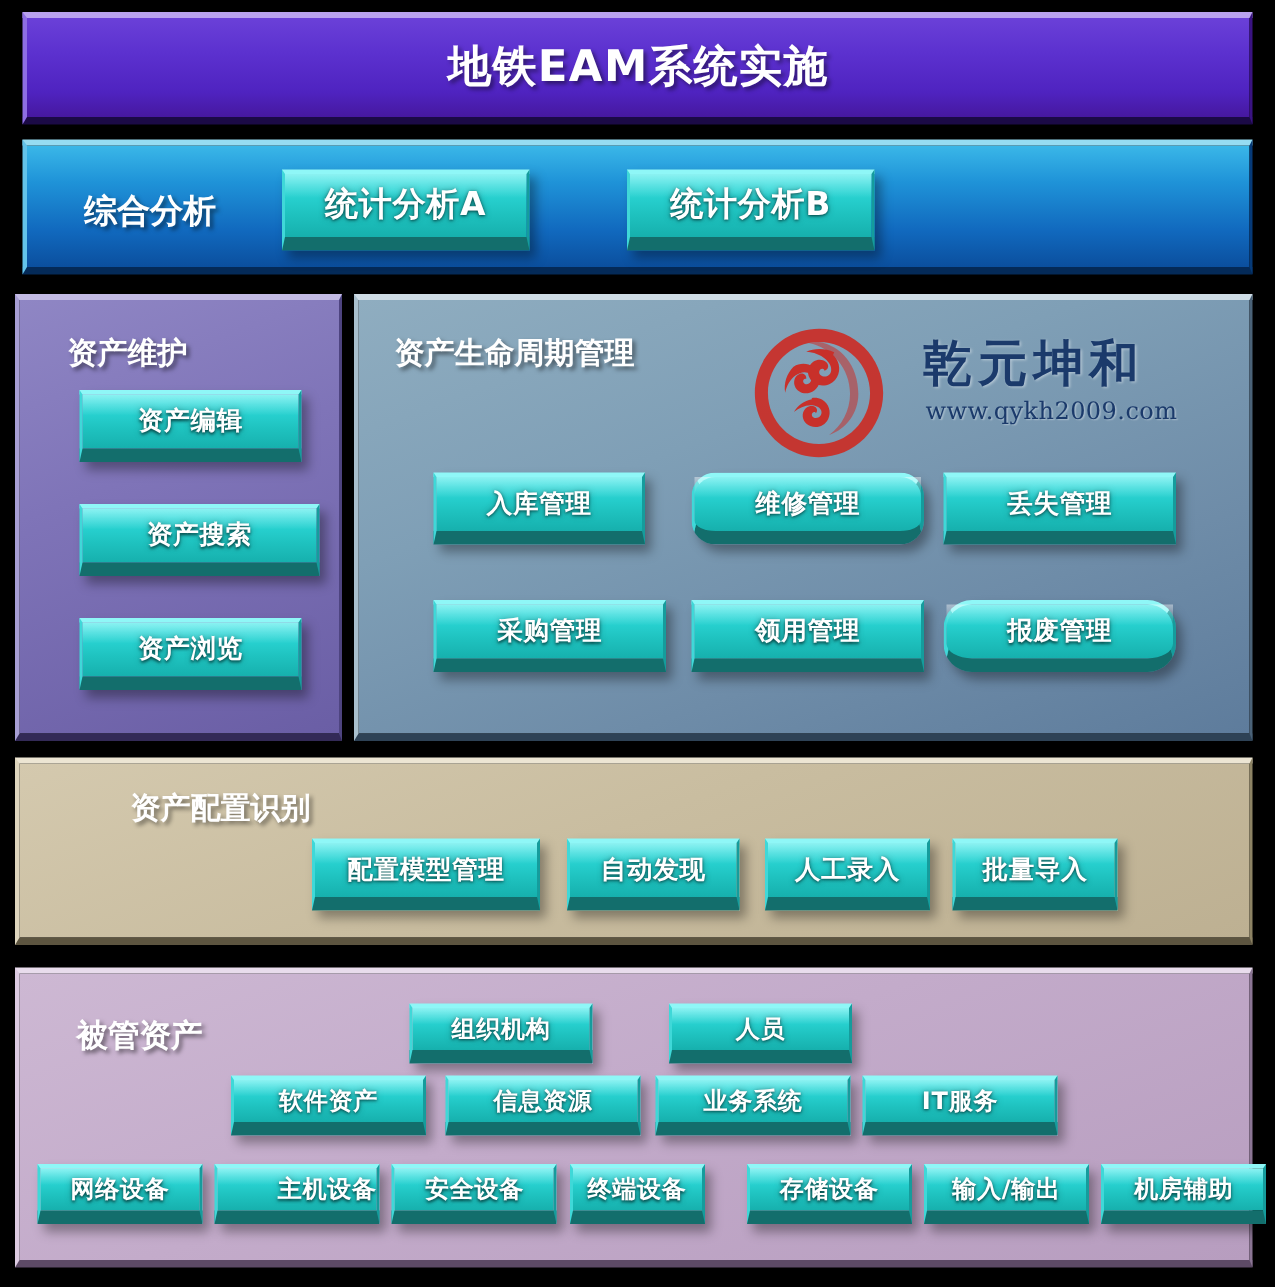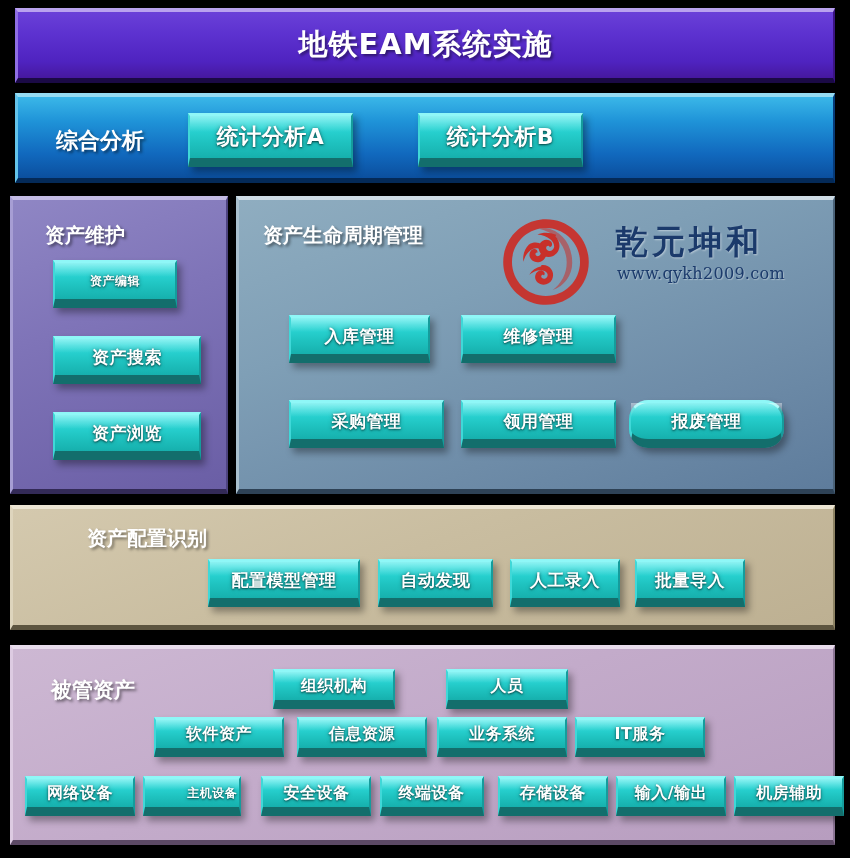--- a/index.html
+++ b/index.html
@@ -145,23 +145,23 @@
   <div class="sect-label" style="left:38px;top:29px;font-size:22px;">综合分析</div>
 
   <div class="btn" style="left:170px;top:16px;width:165px;height:54px;font-size:22px;">统计分析A</div>
 
   <div class="btn" style="left:400px;top:16px;width:165px;height:54px;font-size:22px;">统计分析B</div>
 </div>
 
 <div class="panel" id="maint">
   <div class="sect-label" style="left:32px;top:22px;font-size:20px;">资产维护</div>
 
-  <div class="btn" style="left:40px;top:60px;width:124px;height:48px;font-size:12px;">资产编辑</div>
-
-  <div class="btn" style="left:40px;top:136px;width:148px;height:48px;font-size:17px;">资产搜索</div>
+  <div class="btn" style="left:40px;top:60px;width:148px;height:48px;font-size:17px;">资产编辑</div>
+
+  <div class="btn" style="left:40px;top:136px;width:160px;height:48px;font-size:17px;">资产搜索</div>
 
   <div class="btn" style="left:40px;top:212px;width:148px;height:48px;font-size:17px;">资产浏览</div>
 </div>
 
 <div class="panel" id="lifecycle">
   <div class="sect-label" style="left:24px;top:22px;font-size:20px;">资产生命周期管理</div>
 
   <div id="logo-wrap" style="left:261px;top:14px;">
     <svg id="logo-mark" viewBox="0 0 100 100">
       <g fill="#c8302a">
@@ -172,22 +172,23 @@
         <path d="M44.8 54.6c-5.6 1.2-10.3 4.6-13 9.2 3.6-3 7.9-4.8 12-4.9 3.3-.1 6.3 1.1 7.5 3.2 1.2 2.1.3 4.7-1.9 5.7-1.8.8-3.7.2-4.4-1.2-.5-1.1 0-2.3 1-2.7.8-.3 1.5.1 1.8.7 1.7-1.8.6-4.5-2.1-5.1-3-.7-6.2 1.4-7.2 4.6-1.2 3.9 1 8.1 5.2 9.8 4.8 2 10.5-.1 12.9-4.9 2.6-5.2.6-11.5-4.5-14.3-2.3-1.2-4.9-1.6-7.3-1.1z"></path>
         <circle cx="50" cy="50" r="4.2" opacity=".0"></circle>
       </g>
     </svg>
     <div id="logo-text">乾元坤和</div>
     <div id="logo-url">www.qykh2009.com</div>
   </div>
 
   <div class="btn" style="left:50px;top:115px;width:141px;height:48px;font-size:17px;">入库管理</div>
 
-  <div class="btn" style="left:222px;top:115px;width:155px;height:48px;font-size:17px;">维修管理</div>
-
+  <div class="btn" style="left:222px;top:115px;width:155px;height:48px;font-size:17px;border-radius:16px;">维修管理</div>
+
+  <div class="btn" style="left:390px;top:115px;width:155px;height:48px;font-size:17px;">丢失管理</div>
 
   <div class="btn" style="left:50px;top:200px;width:155px;height:48px;font-size:17px;">采购管理</div>
 
   <div class="btn" style="left:222px;top:200px;width:155px;height:48px;font-size:17px;">领用管理</div>
 
   <div class="btn" style="left:390px;top:200px;width:155px;height:48px;font-size:17px;border-radius:19px;">报废管理</div>
 </div>
 
 <div class="panel" id="config">
   <div class="sect-label" style="left:38px;top:16px;font-size:20px;margin-left:36px;">资产配置识别</div>
@@ -206,19 +207,19 @@
 
   <div class="btn" style="left:260px;top:20px;width:122px;height:40px;font-size:16px;">组织机构</div>
   <div class="btn" style="left:433px;top:20px;width:122px;height:40px;font-size:16px;">人员</div>
 
   <div class="btn" style="left:141px;top:68px;width:130px;height:40px;font-size:16px;">软件资产</div>
   <div class="btn" style="left:284px;top:68px;width:130px;height:40px;font-size:16px;">信息资源</div>
   <div class="btn" style="left:424px;top:68px;width:130px;height:40px;font-size:16px;">业务系统</div>
   <div class="btn" style="left:562px;top:68px;width:130px;height:40px;font-size:16px;">IT服务</div>
 
 <div class="btn" style="left: 12px; top: 127px; width: 110px; height: 40px; font-size: 16px;">网络设备</div>
-    <div class="btn" style="left: 130.2px; top: 127px; width: 98px; height: 40px; font-size: 12px; padding-left: 40px;">主机设备</div>
+    <div class="btn" style="left: 130.2px; top: 127px; width: 110px; height: 40px; font-size: 16px; padding-left: 40px;">主机设备</div>
     <div class="btn" style="left: 248.4px; top: 127px; width: 110px; height: 40px; font-size: 16px;">安全设备</div>
-    <div class="btn" style="left: 366.6px; top: 127px; width: 104px; height: 40px; font-size: 16px;">终端设备</div>
+    <div class="btn" style="left: 366.6px; top: 127px; width: 90px; height: 40px; font-size: 16px;">终端设备</div>
     <div class="btn" style="left: 484.8px; top: 127px; width: 110px; height: 40px; font-size: 16px;">存储设备</div>
     <div class="btn" style="left: 603px; top: 127px; width: 110px; height: 40px; font-size: 16px;">输入/输出</div>
     <div class="btn" style="left: 721.2px; top: 127px; width: 110px; height: 40px; font-size: 16px;">机房辅助</div>
   </div>
 
 </body></html>

